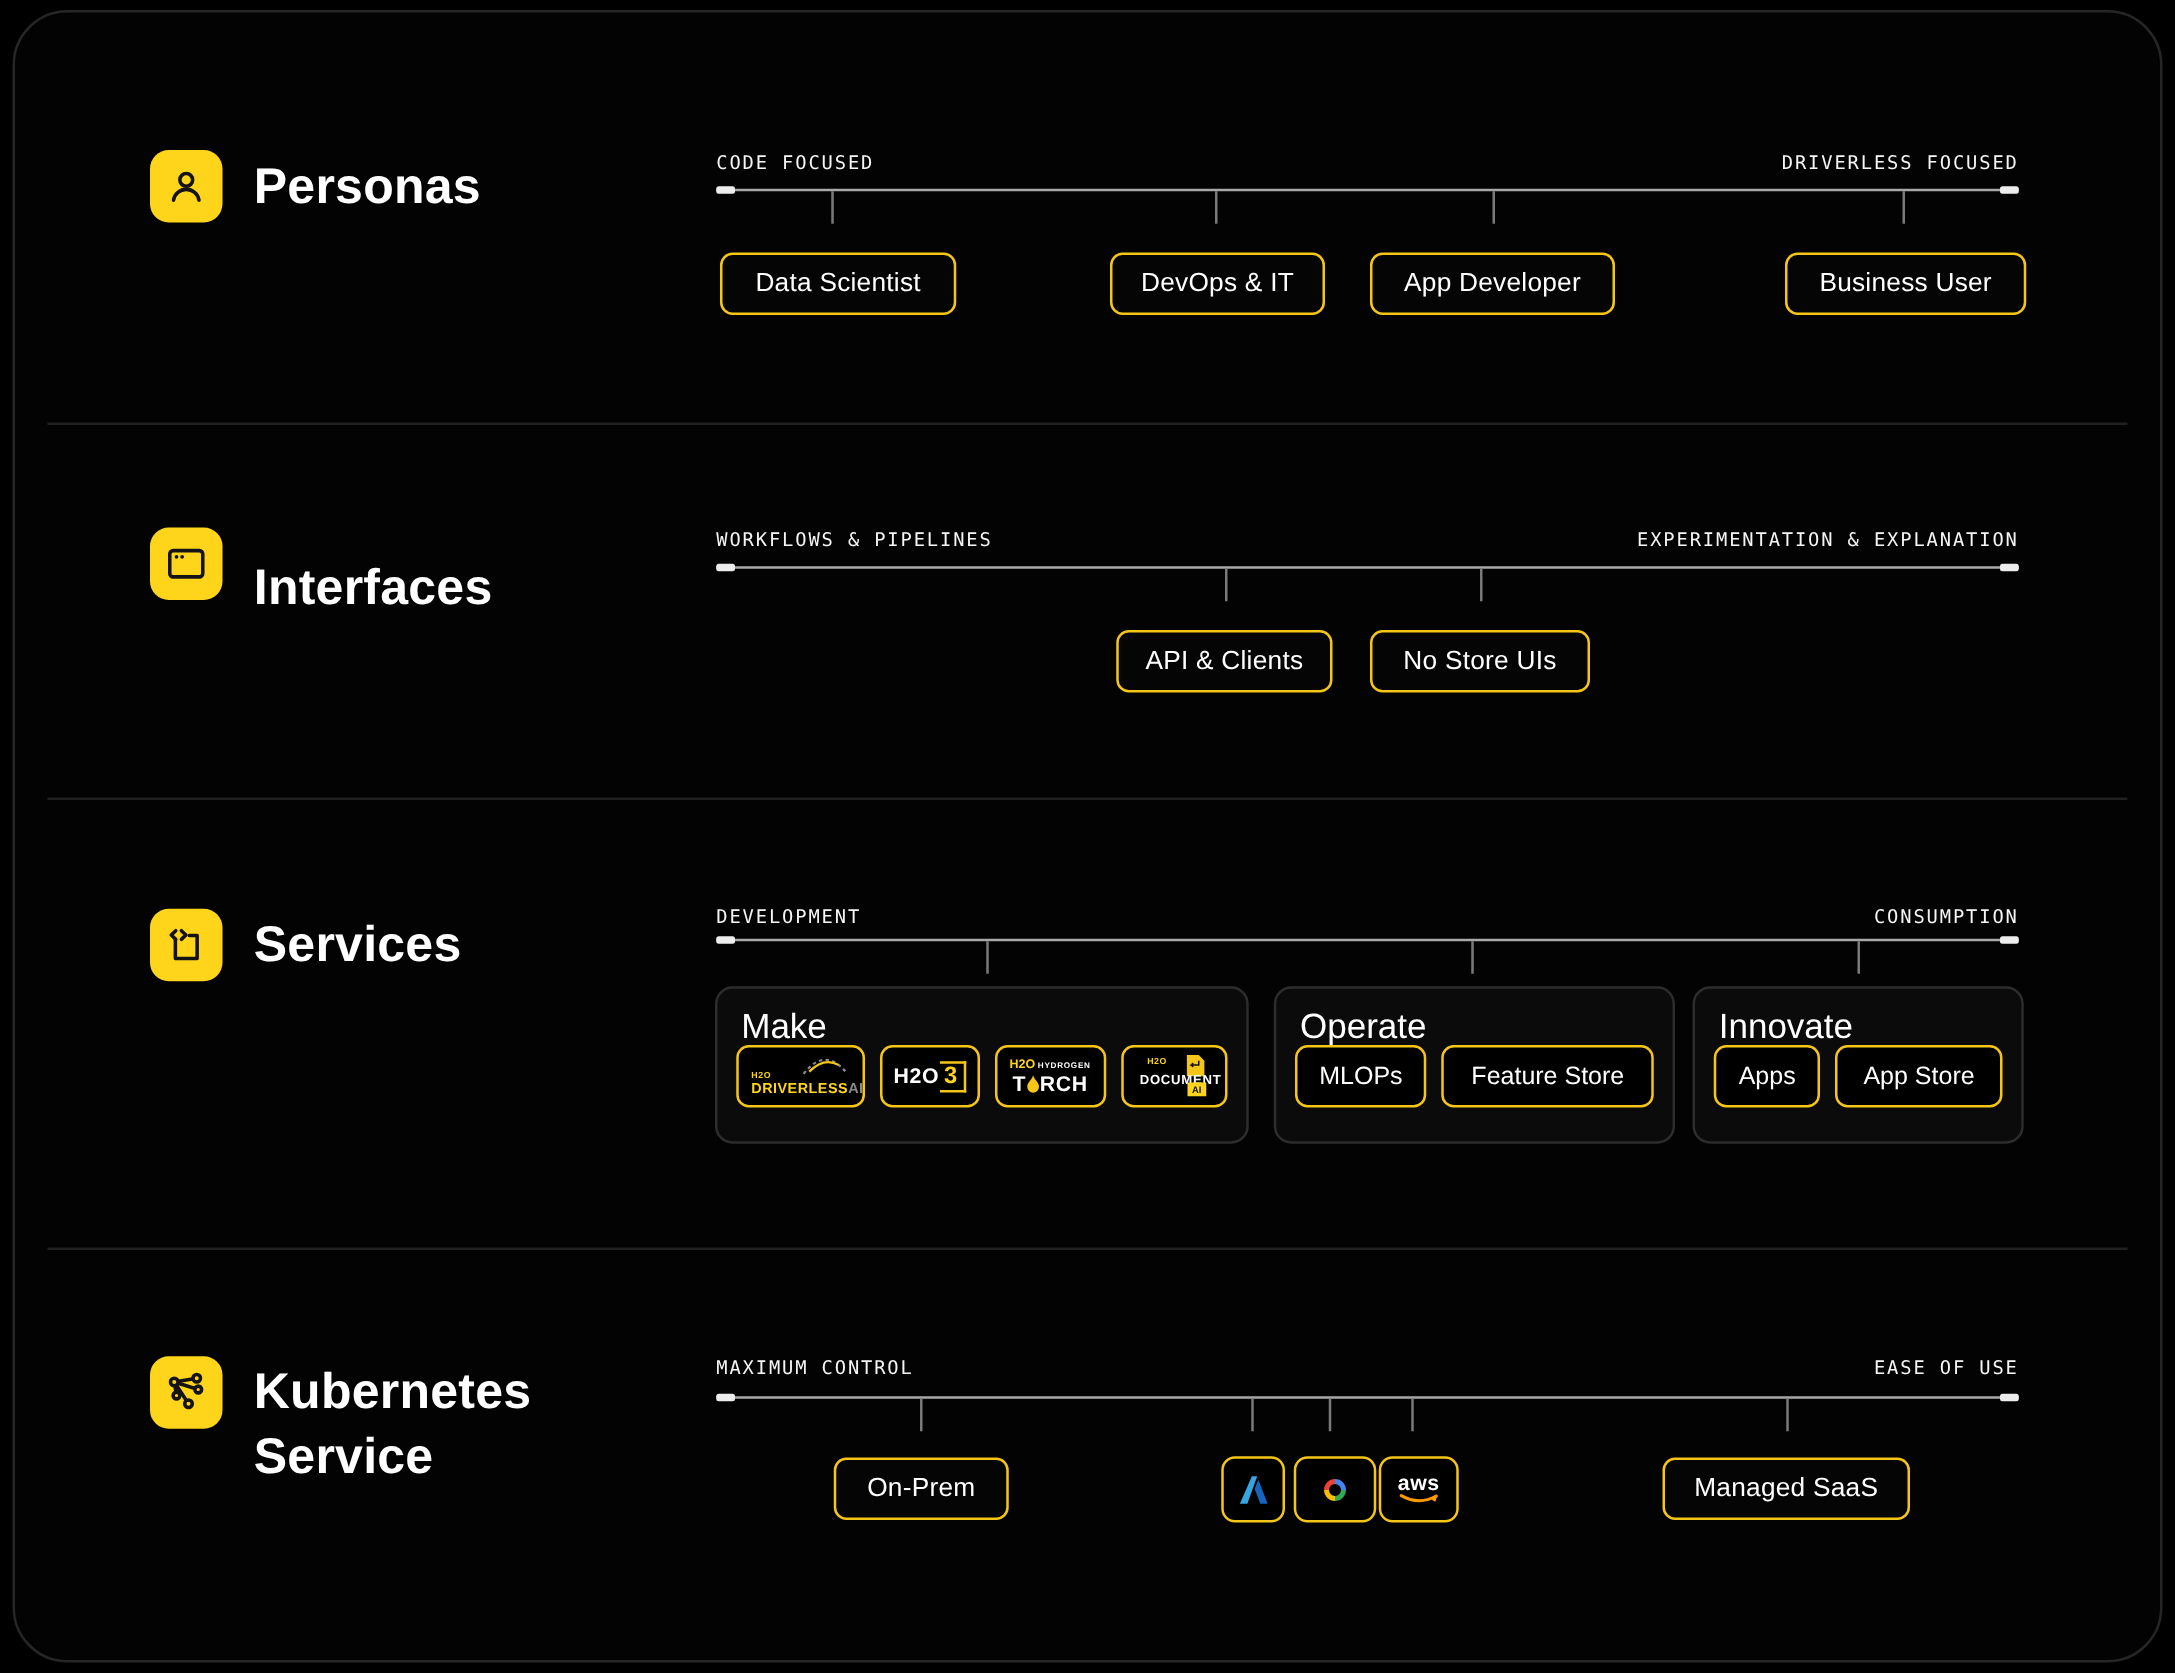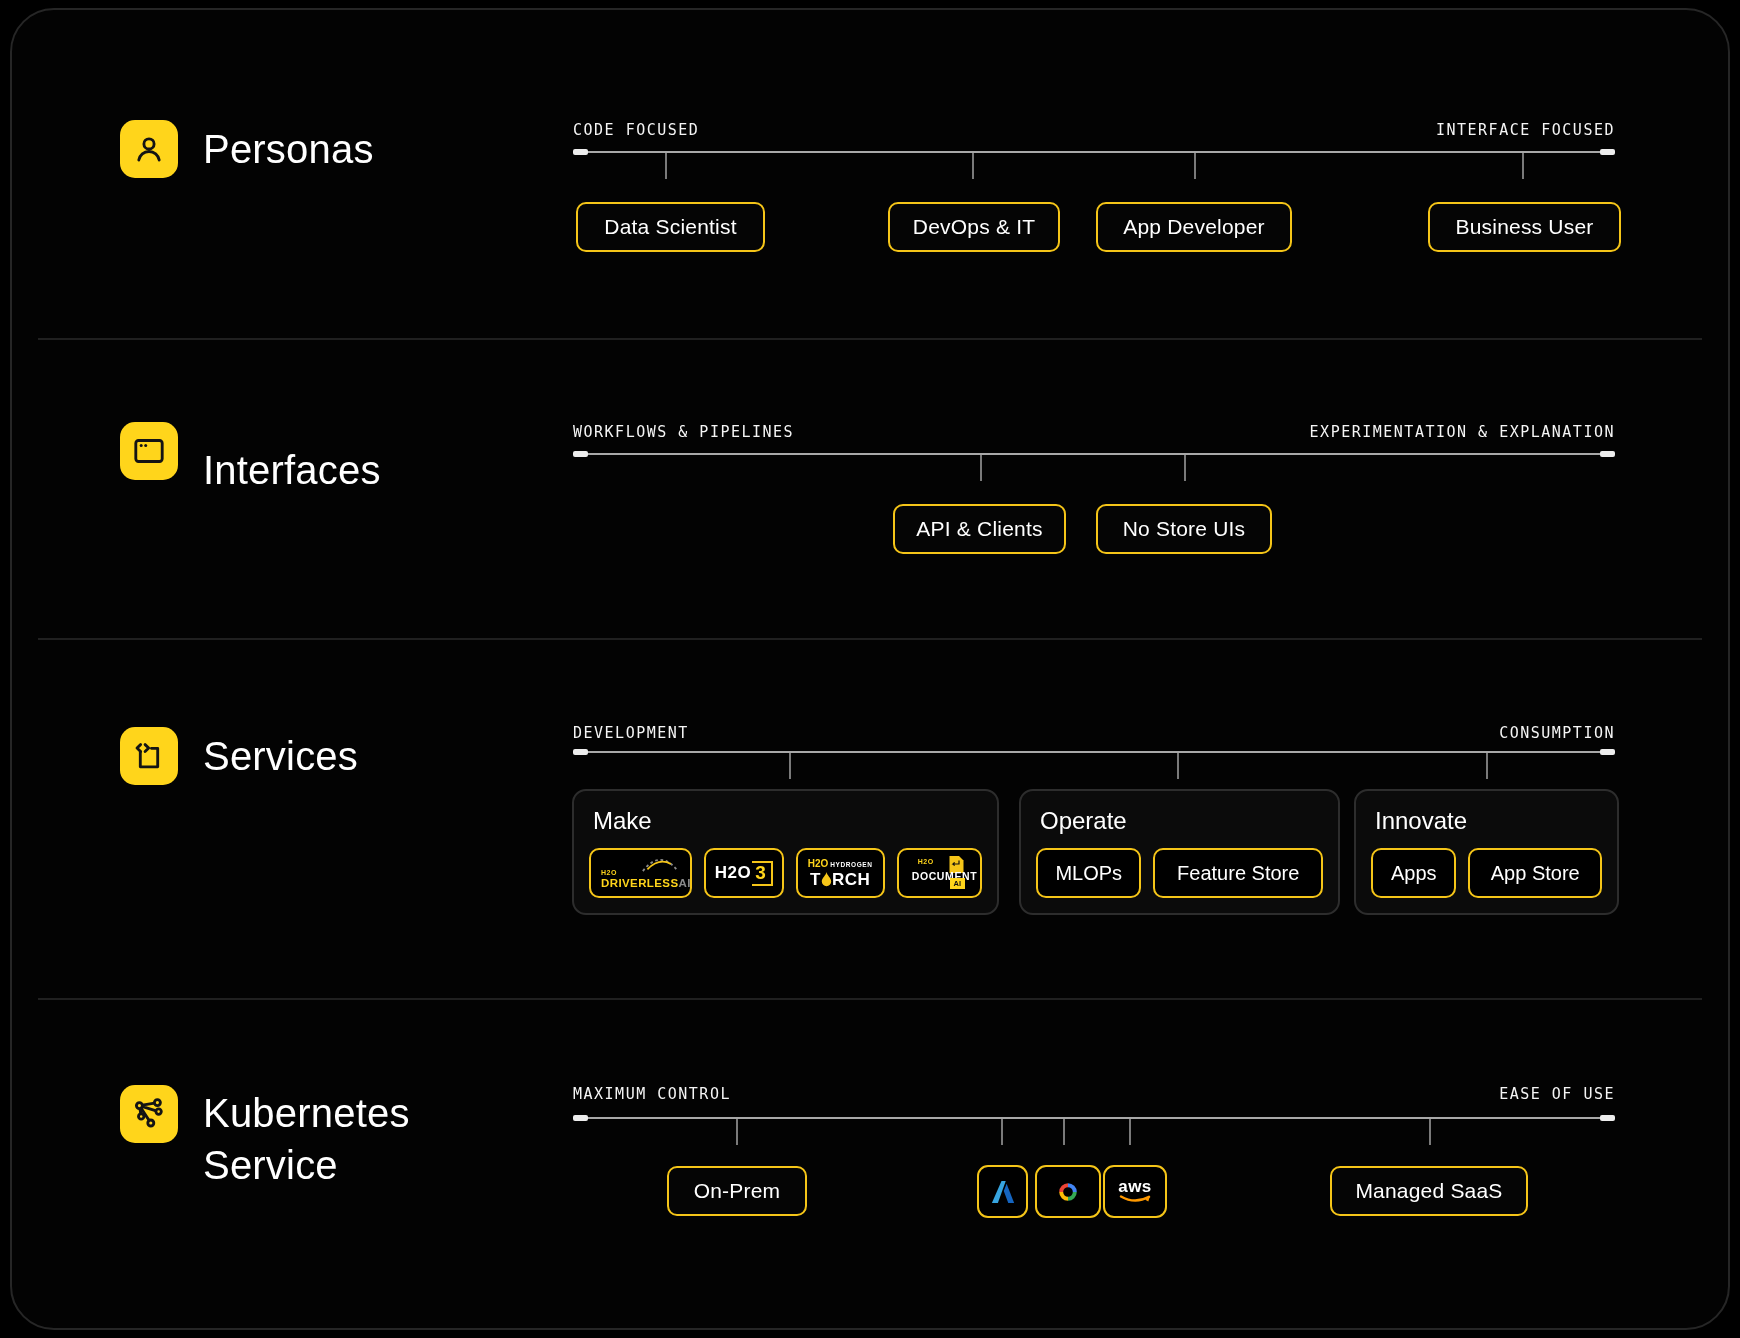--- a/index.html
+++ b/index.html
@@ -13,36 +13,36 @@
   body{width:1740px;height:1338px;background:#000;position:relative;
        font-family:"Liberation Sans",sans-serif;color:#fff;overflow:hidden;}
   .card{position:absolute;left:10px;top:8px;right:10px;bottom:8px;
         border:2px solid var(--card-border);border-radius:44px;background:#030303;}
   .iconbox{position:absolute;left:120px;width:58px;height:58px;border-radius:15px;
            background:var(--yellow);display:flex;align-items:center;justify-content:center;}
   .iconbox svg{width:36px;height:36px;}
   .iconbox svg *{stroke:#141414;stroke-width:1.9;fill:none;stroke-linecap:round;stroke-linejoin:round;}
   .iconbox svg .filled{fill:#141414;stroke:none;}
   .iconbox svg .nodefill{fill:var(--yellow);}
-  .row-title{position:absolute;left:203px;margin:0;font-size:40px;font-weight:400;
+  .row-title{position:absolute;left:203px;margin:0;font-size:40px;font-weight:700;
              color:#fff;line-height:52px;letter-spacing:.2px;}
   .scale-label{position:absolute;font-family:"DejaVu Sans Mono",monospace;font-size:15px;
                font-weight:400;letter-spacing:1.5px;color:#F5F5F5;white-space:nowrap;}
   .scale-label.r{text-align:right;}
   .scale-line{position:absolute;left:573px;width:1042px;height:2px;background:var(--line);}
   .cap{position:absolute;width:15px;height:6px;background:#EDEDED;border-radius:2px;top:-2px;}
   .cap.l{left:0}.cap.r{right:0}
   .tick{position:absolute;width:2px;height:26px;background:var(--tick);}
   .btn{position:absolute;height:50px;display:flex;align-items:center;justify-content:center;
        background:#050505;border:2px solid var(--yellow-border);border-radius:10px;
        color:#fff;font-size:21px;letter-spacing:.2px;box-sizing:border-box;cursor:pointer;}
   .divider{position:absolute;left:38px;width:1664px;height:2px;background:var(--divider);}
   .group{position:absolute;top:789px;height:126px;box-sizing:border-box;background:#0B0B0B;
          border:2px solid var(--group-border);border-radius:14px;padding:16px 15px 0 15px;}
-  .group-title{color:#fff;font-size:24px;font-weight:500;margin:0 0 13px 4px;line-height:28px;}
+  .group-title{color:#fff;font-size:28px;font-weight:500;margin:0 0 1px 4px;line-height:28px;}
   .chips{display:flex;gap:12px;}
   .chip{height:50px;box-sizing:border-box;background:#000;border:2px solid var(--yellow-border);
         border-radius:10px;display:flex;align-items:center;justify-content:center;
         color:#fff;font-size:20px;cursor:pointer;position:relative;overflow:hidden;}
   .cloudchip{position:absolute;top:1165px;height:53px;box-sizing:border-box;background:#000;
              border:2px solid var(--yellow-border);border-radius:11px;display:flex;
              flex-direction:column;align-items:center;justify-content:center;cursor:pointer;}
   
   .lg-driverless{width:104px;flex-direction:column;align-items:flex-start;justify-content:flex-end;padding:0 0 7px 10px;}
   .lg-driverless .arc{position:absolute;top:4px;right:7px;}
@@ -74,21 +74,21 @@
 <div class="card"></div>
 
 <div class="iconbox" style="top:120px">
   <svg viewBox="0 0 24 24">
     <circle cx="12" cy="8.6" r="3.4"></circle>
     <path d="M5.2 19.4a6.9 6.9 0 0 1 13.6 0"></path>
   </svg>
 </div>
 <h2 class="row-title" style="top:123px">Personas</h2>
 <div class="scale-label" style="left:573px;top:121px">CODE FOCUSED</div>
-<div class="scale-label r" style="right:125px;top:121px">INTERFACE FOCUSED</div>
+<div class="scale-label r" style="right:125px;top:121px">DRIVERLESS FOCUSED</div>
 <div class="scale-line" style="top:151px">
   <span class="cap l"></span>
   <span class="cap r"></span>
 </div>
 <span class="tick" style="left:665px;top:153px"></span>
 <span class="tick" style="left:972px;top:153px"></span>
 <span class="tick" style="left:1194px;top:153px"></span>
 <span class="tick" style="left:1522px;top:153px"></span>
 <div class="btn" style="left:576px;top:202px;width:189px">Data Scientist</div>
 <div class="btn" style="left:888px;top:202px;width:172px">DevOps &amp; IT</div>

